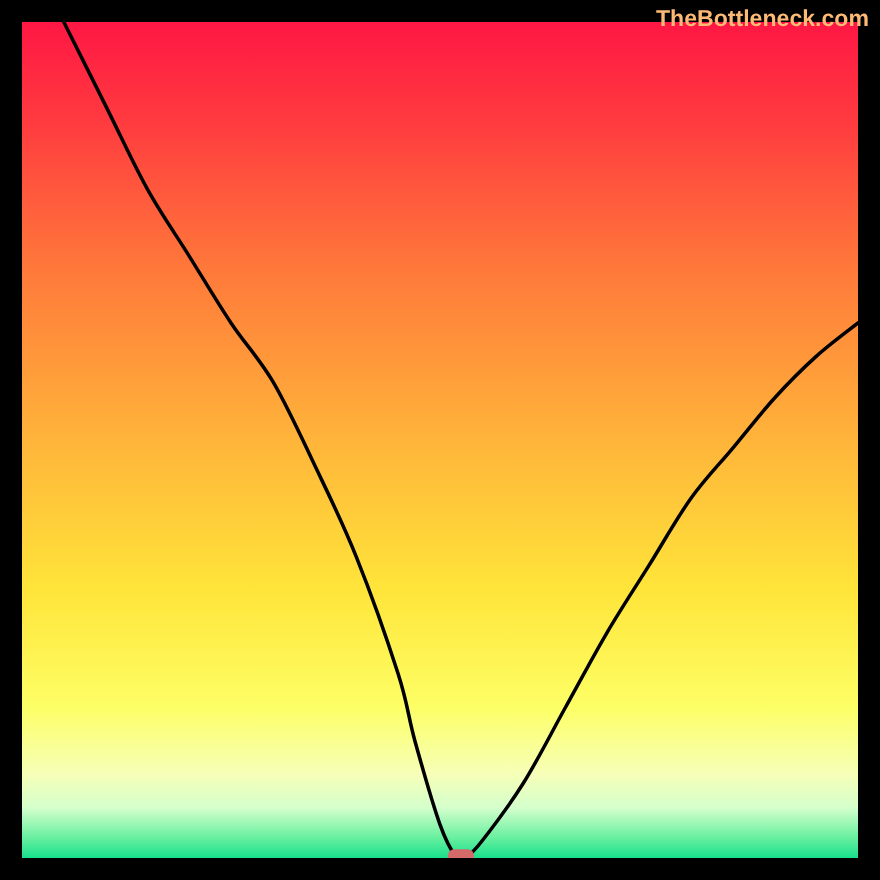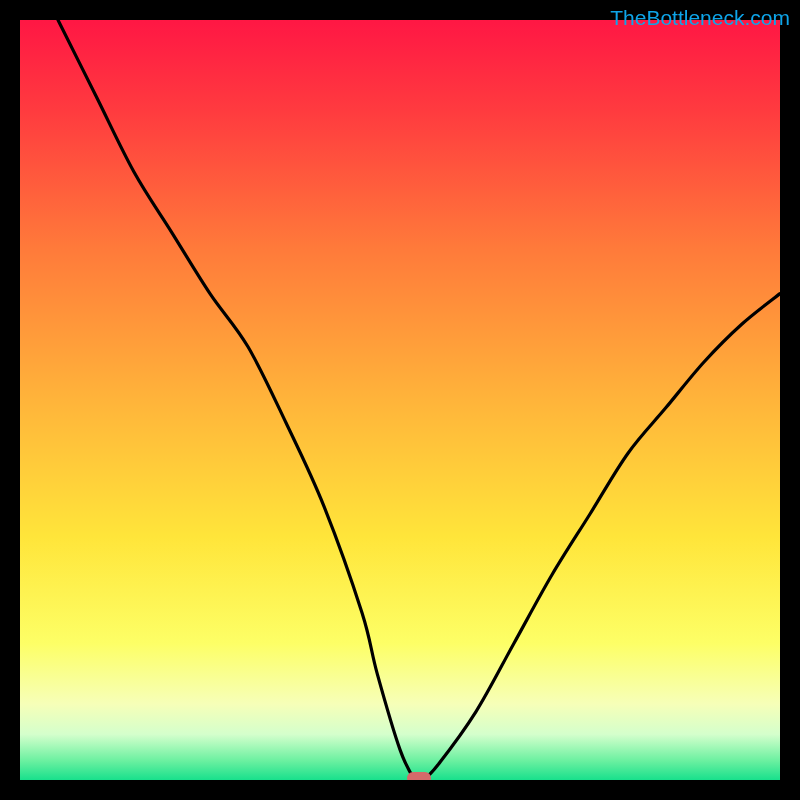--- a/index.html
+++ b/index.html
@@ -8,23 +8,23 @@
     width: 800px;
     height: 800px;
     background: #000;
     position: relative;
     font-family: Arial, sans-serif;
   }
   .watermark {
     position: absolute;
     top: 6px;
     right: 10px;
-    color: #0ea5e9;
+    color: #fdba74;
     font-size: 21px;
-    font-weight: 400;
+    font-weight: 700;
     z-index: 10;
   }
   .plot-area {
     position: absolute;
     left: 20px;
     top: 20px;
     width: 760px;
     height: 760px;
   }
   svg {

